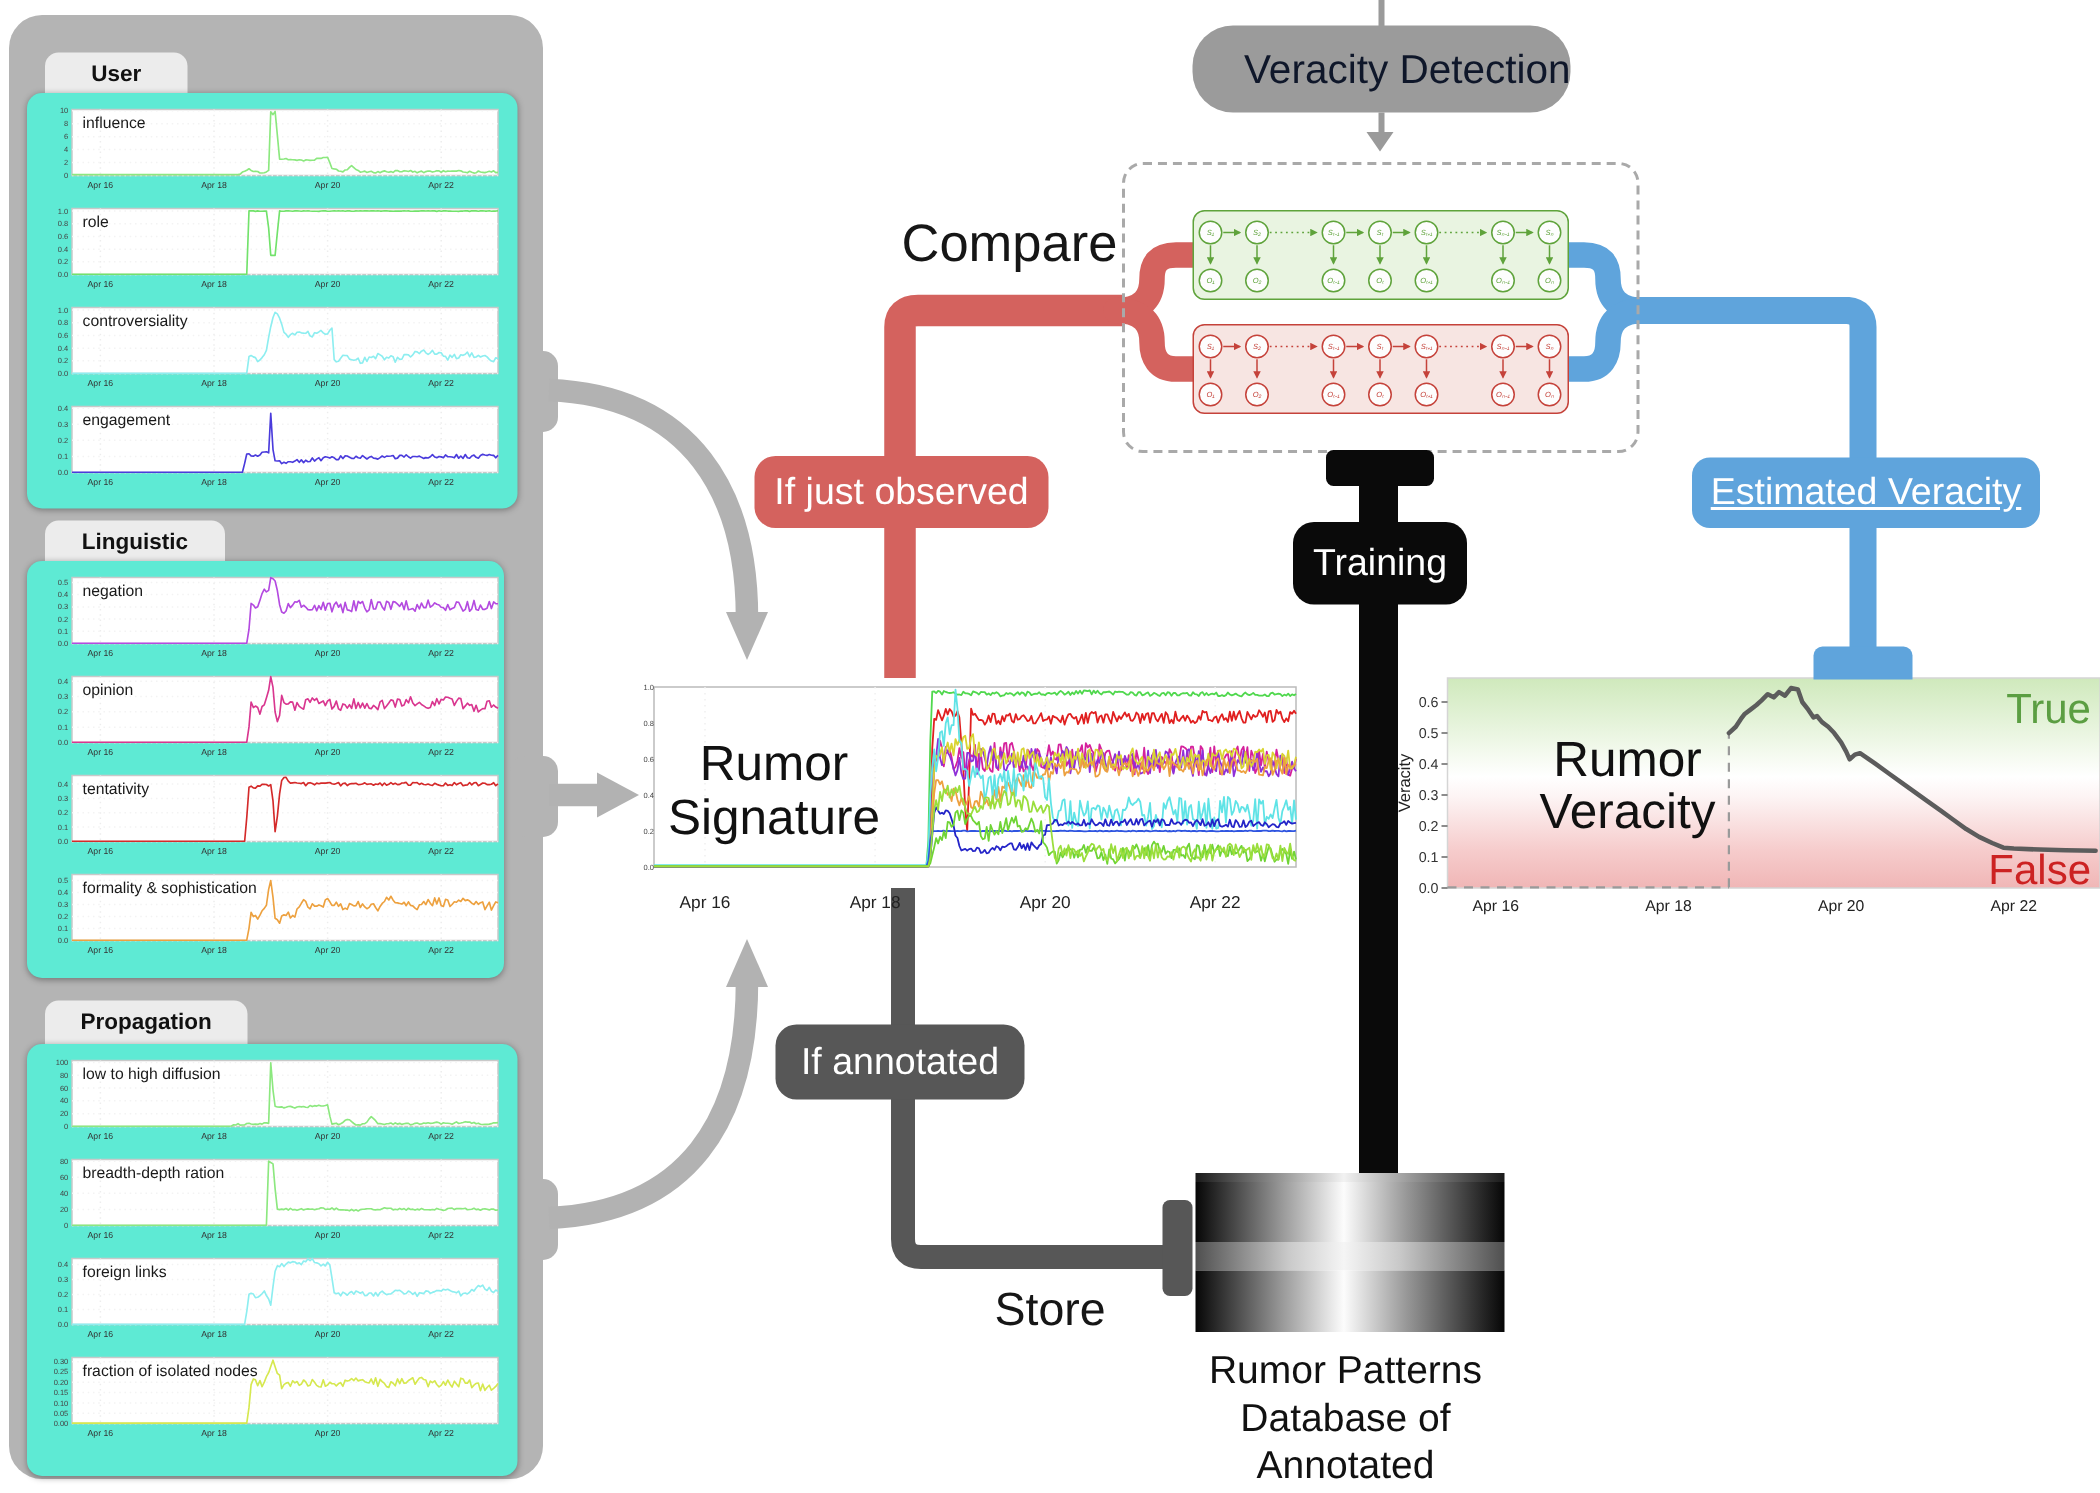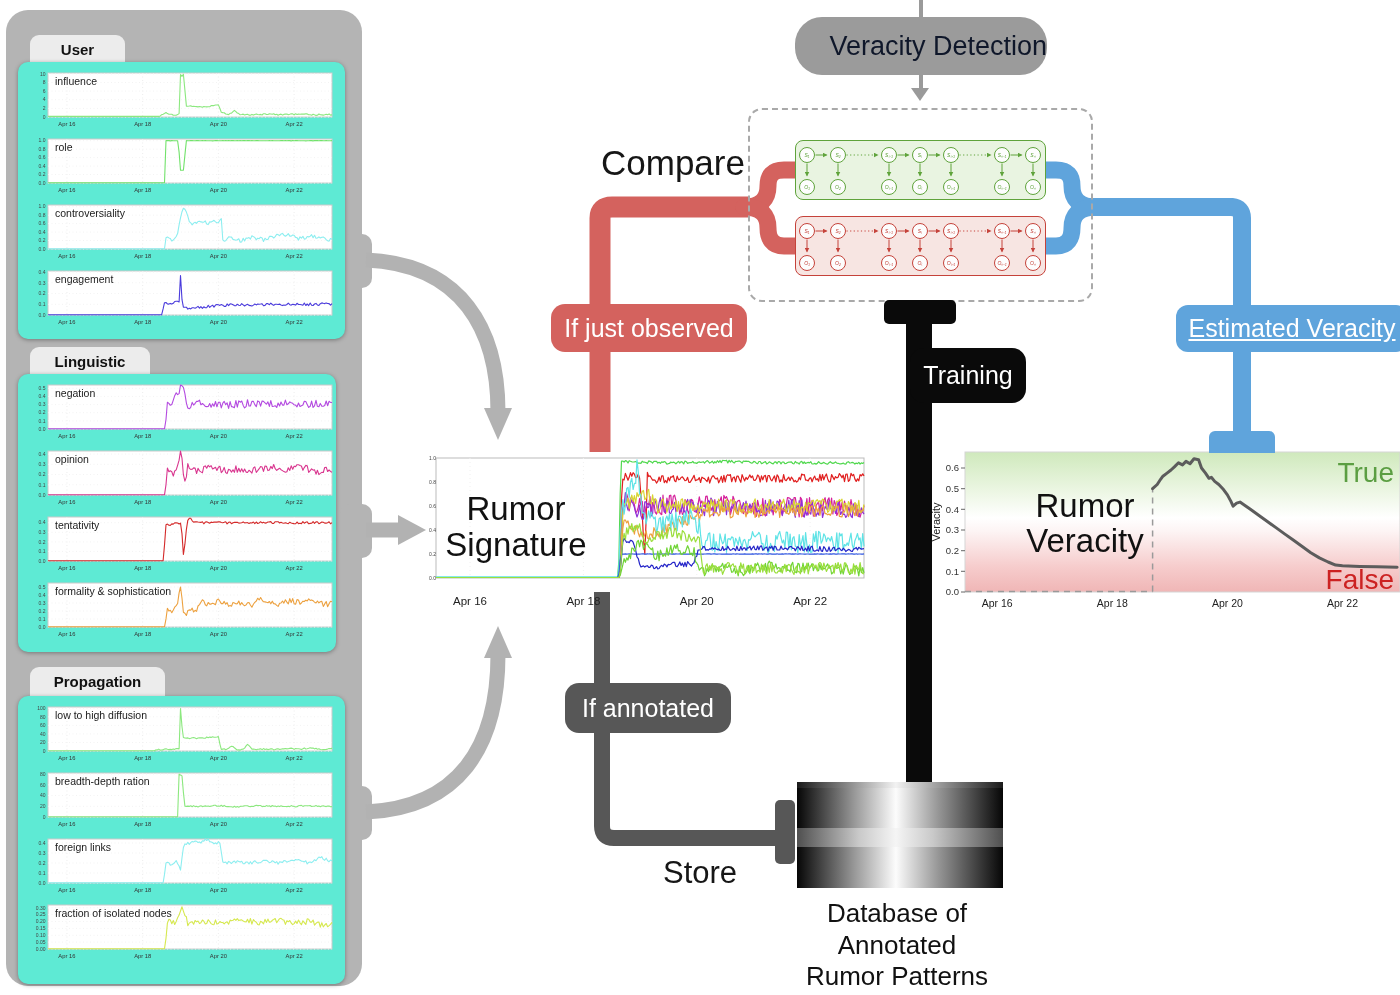--- a/index.html
+++ b/index.html
@@ -30,21 +30,21 @@
   .vd-line { position:absolute; background:#9a9a9a; z-index:2; }
   .vd-box { position:absolute; left:795px; top:17px; width:252px; height:58px; background:#9b9b9b;
             border-radius:27px; z-index:6; display:flex; align-items:center; justify-content:flex-end;
             color:#0f172a; font-size:27px; }
   .vd-head { position:absolute; left:911px; top:88px; width:0; height:0; z-index:2;
              border-left:9px solid transparent; border-right:9px solid transparent;
              border-top:13px solid #9a9a9a; }
 
   .big-text { position:absolute; z-index:6; color:#161616; }
   .lbl { position:absolute; z-index:6; display:flex; align-items:center; justify-content:center;
-         color:#fff; font-size:25px; border-radius:14px;margin-left:48px; }
+         color:#fff; font-size:25px; border-radius:14px; }
 
   .chart-box { position:absolute; z-index:3; }
   .blue-foot { position:absolute; left:1209px; top:431px; width:66px; height:22px;
                background:#5fa4dc; border-radius:6px 6px 0 0; z-index:4; }
   .t-foot { position:absolute; left:884px; top:300px; width:72px; height:24px;
             background:#0a0a0a; border-radius:5px; z-index:4; }
   .black-pipe { position:absolute; left:906px; top:302px; width:26px; height:482px; background:#0a0a0a; z-index:2; }
   .plug { position:absolute; left:775px; top:800px; width:20px; height:64px; background:#575757;
           border-radius:5px; z-index:3; }
 
@@ -293,22 +293,22 @@
         <text x="155" y="112" font-size="33" fill="#111" text-anchor="middle">Veracity</text>
       </svg></div>
 
   <div class="db">
     <div class="b1"></div>
     <div class="b2"></div>
     <div class="b3"></div>
     <div class="b4"></div>
   </div>
   <div class="db-label">
+    <div>Rumor Patterns</div>
     <div>Database of Annotated</div>
-    <div>Rumor Patterns</div>
   </div>
 
   <div class="panel-tab" style="left:30px; top:35px;  width:95px;  height:28px;">
     <span>User</span>
   </div>
   <div class="panel-card" style="left:18px; top:62px;  width:327px; height:277px;">
     <div class="chart-stack" id="stack-0">
         <div class="mini-row"><svg width="311" height="61">
             <rect x="22" y="3" width="284" height="44" fill="#fff" stroke="#c9c9c9" stroke-width="1"></rect>
             <line x1="40.93333333333334" y1="3" x2="40.93333333333334" y2="47" stroke="#ededed" stroke-dasharray="1 2.5"></line>

